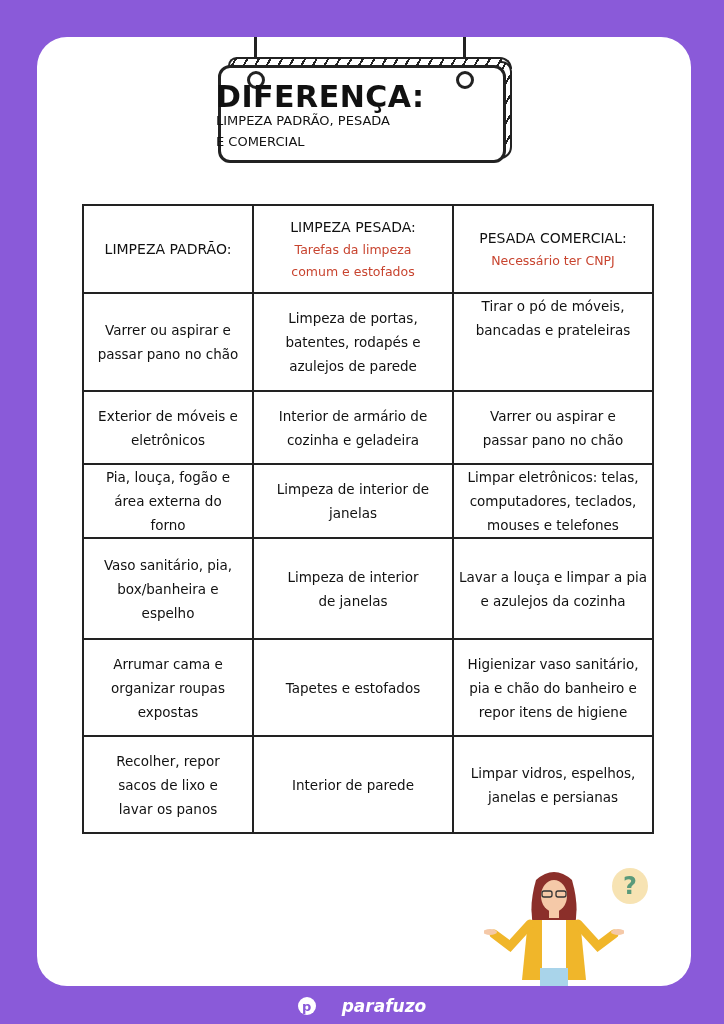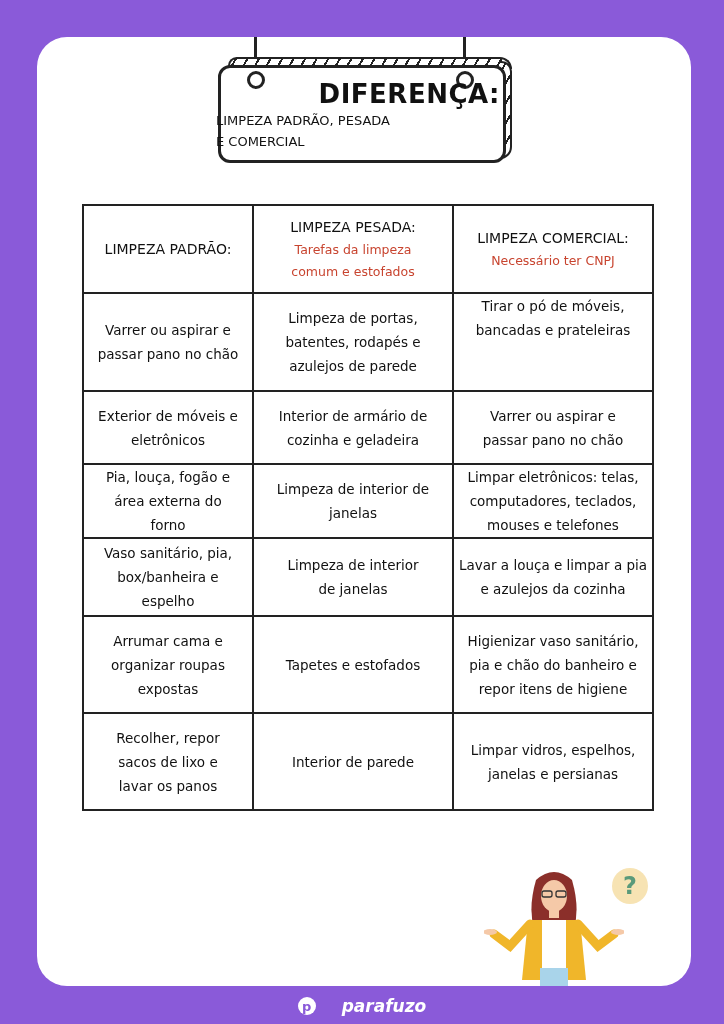--- a/index.html
+++ b/index.html
@@ -11,21 +11,21 @@
   .rope{position:absolute;top:0;width:3px;background:#222;height:36px;}
   .rope.l{left:38px;} .rope.r{left:247px;}
   .ring{position:absolute;top:34px;width:12px;height:12px;border:3px solid #222;border-radius:50%;background:#fff;}
   .ring.l{left:31px;} .ring.r{left:240px;}
   .plank-top{position:absolute;left:12px;top:20px;width:280px;height:10px;border:2.5px solid #222;border-bottom:none;
       border-radius:10px 14px 0 0;
       background:repeating-linear-gradient(120deg,#fff 0 4px,#222 4px 6px,#fff 6px 10px);}
   .plank-side{position:absolute;right:2px;top:24px;width:10px;height:94px;border:2.5px solid #222;border-left:none;border-radius:0 12px 14px 0;
       background:repeating-linear-gradient(120deg,#fff 0 4px,#222 4px 6px,#fff 6px 10px);}
   .plank{position:absolute;left:2px;top:28px;width:282px;height:92px;border:3px solid #222;border-radius:12px;background:#fff;}
-  .sign-title{position:absolute;left:0;right:14px;top:42px;text-align:right;font-weight:bold;font-size:26px;letter-spacing:0.5px;}
+  .sign-title{position:absolute;left:0;right:14px;top:42px;text-align:left;font-weight:bold;font-size:30px;letter-spacing:0.5px;}
   .sign-sub{position:absolute;left:0;right:14px;top:73px;text-align:left;font-size:13px;line-height:21px;}
   
   table{position:absolute;left:82px;top:204px;width:570px;border-collapse:collapse;table-layout:fixed;}
   td,th{border:2px solid #222;text-align:center;vertical-align:middle;font-size:13.5px;line-height:24px;font-weight:normal;padding:0 8px;}
   th{height:86px;font-size:14px;}
   .hdr-sub{color:#c8442f;font-size:12.5px;line-height:22px;display:block;}
   .hdr-main{display:block;line-height:24px;}
   col.c1{width:170px;} col.c2{width:200px;} col.c3{width:200px;}
   
   .illus{position:absolute;left:484px;top:868px;width:140px;height:118px;}
@@ -65,42 +65,42 @@
   <thead>
     <tr>
       <th>
         <span class="hdr-main">LIMPEZA PADRÃO:</span>
       </th>
       <th>
         <span class="hdr-main">LIMPEZA PESADA:</span>
         <span class="hdr-sub" style="padding:0 22px;">Tarefas da limpeza comum e estofados</span>
       </th>
       <th>
-        <span class="hdr-main">LIMPEZA COMERCIAL:</span>
+        <span class="hdr-main">PESADA COMERCIAL:</span>
         <span class="hdr-sub">Necessário ter CNPJ</span>
       </th>
     </tr>
   </thead>
   <tbody>
     <tr style="height:98px">
       <td style="padding:0 6px">Varrer ou aspirar e passar pano no chão</td>
       <td style="padding:0 24px">Limpeza de portas, batentes, rodapés e azulejos de parede</td>
       <td style="vertical-align:top;">Tirar o pó de móveis, bancadas e prateleiras</td>
     </tr>
     <tr style="height:73px">
       <td style="padding:0 0">Exterior de móveis e eletrônicos</td>
       <td>Interior de armário de cozinha e geladeira</td>
       <td style="padding:0 22px">Varrer ou aspirar e passar pano no chão</td>
     </tr>
     <tr style="height:72px">
       <td style="padding:0 12px">Pia, louça, fogão e área externa do forno</td>
       <td style="vertical-align:top;padding-top:12px">Limpeza de interior de janelas</td>
       <td style="padding:0 4px">Limpar eletrônicos: telas, computadores, teclados, mouses e telefones</td>
     </tr>
-    <tr style="height:78px">
+    <tr style="height:101px">
       <td style="padding:0 10px">Vaso sanitário, pia, box/banheira e espelho</td>
       <td style="padding:0 26px">Limpeza de interior de janelas</td>
       <td style="padding:0 4px">Lavar a louça e limpar a pia e azulejos da cozinha</td>
     </tr>
     <tr style="height:97px">
       <td style="padding:0 12px">Arrumar cama e organizar roupas expostas</td>
       <td>Tapetes e estofados</td>
       <td style="padding:0 4px">Higienizar vaso sanitário, pia e chão do banheiro e repor itens de higiene</td>
     </tr>
     <tr style="height:97px">

